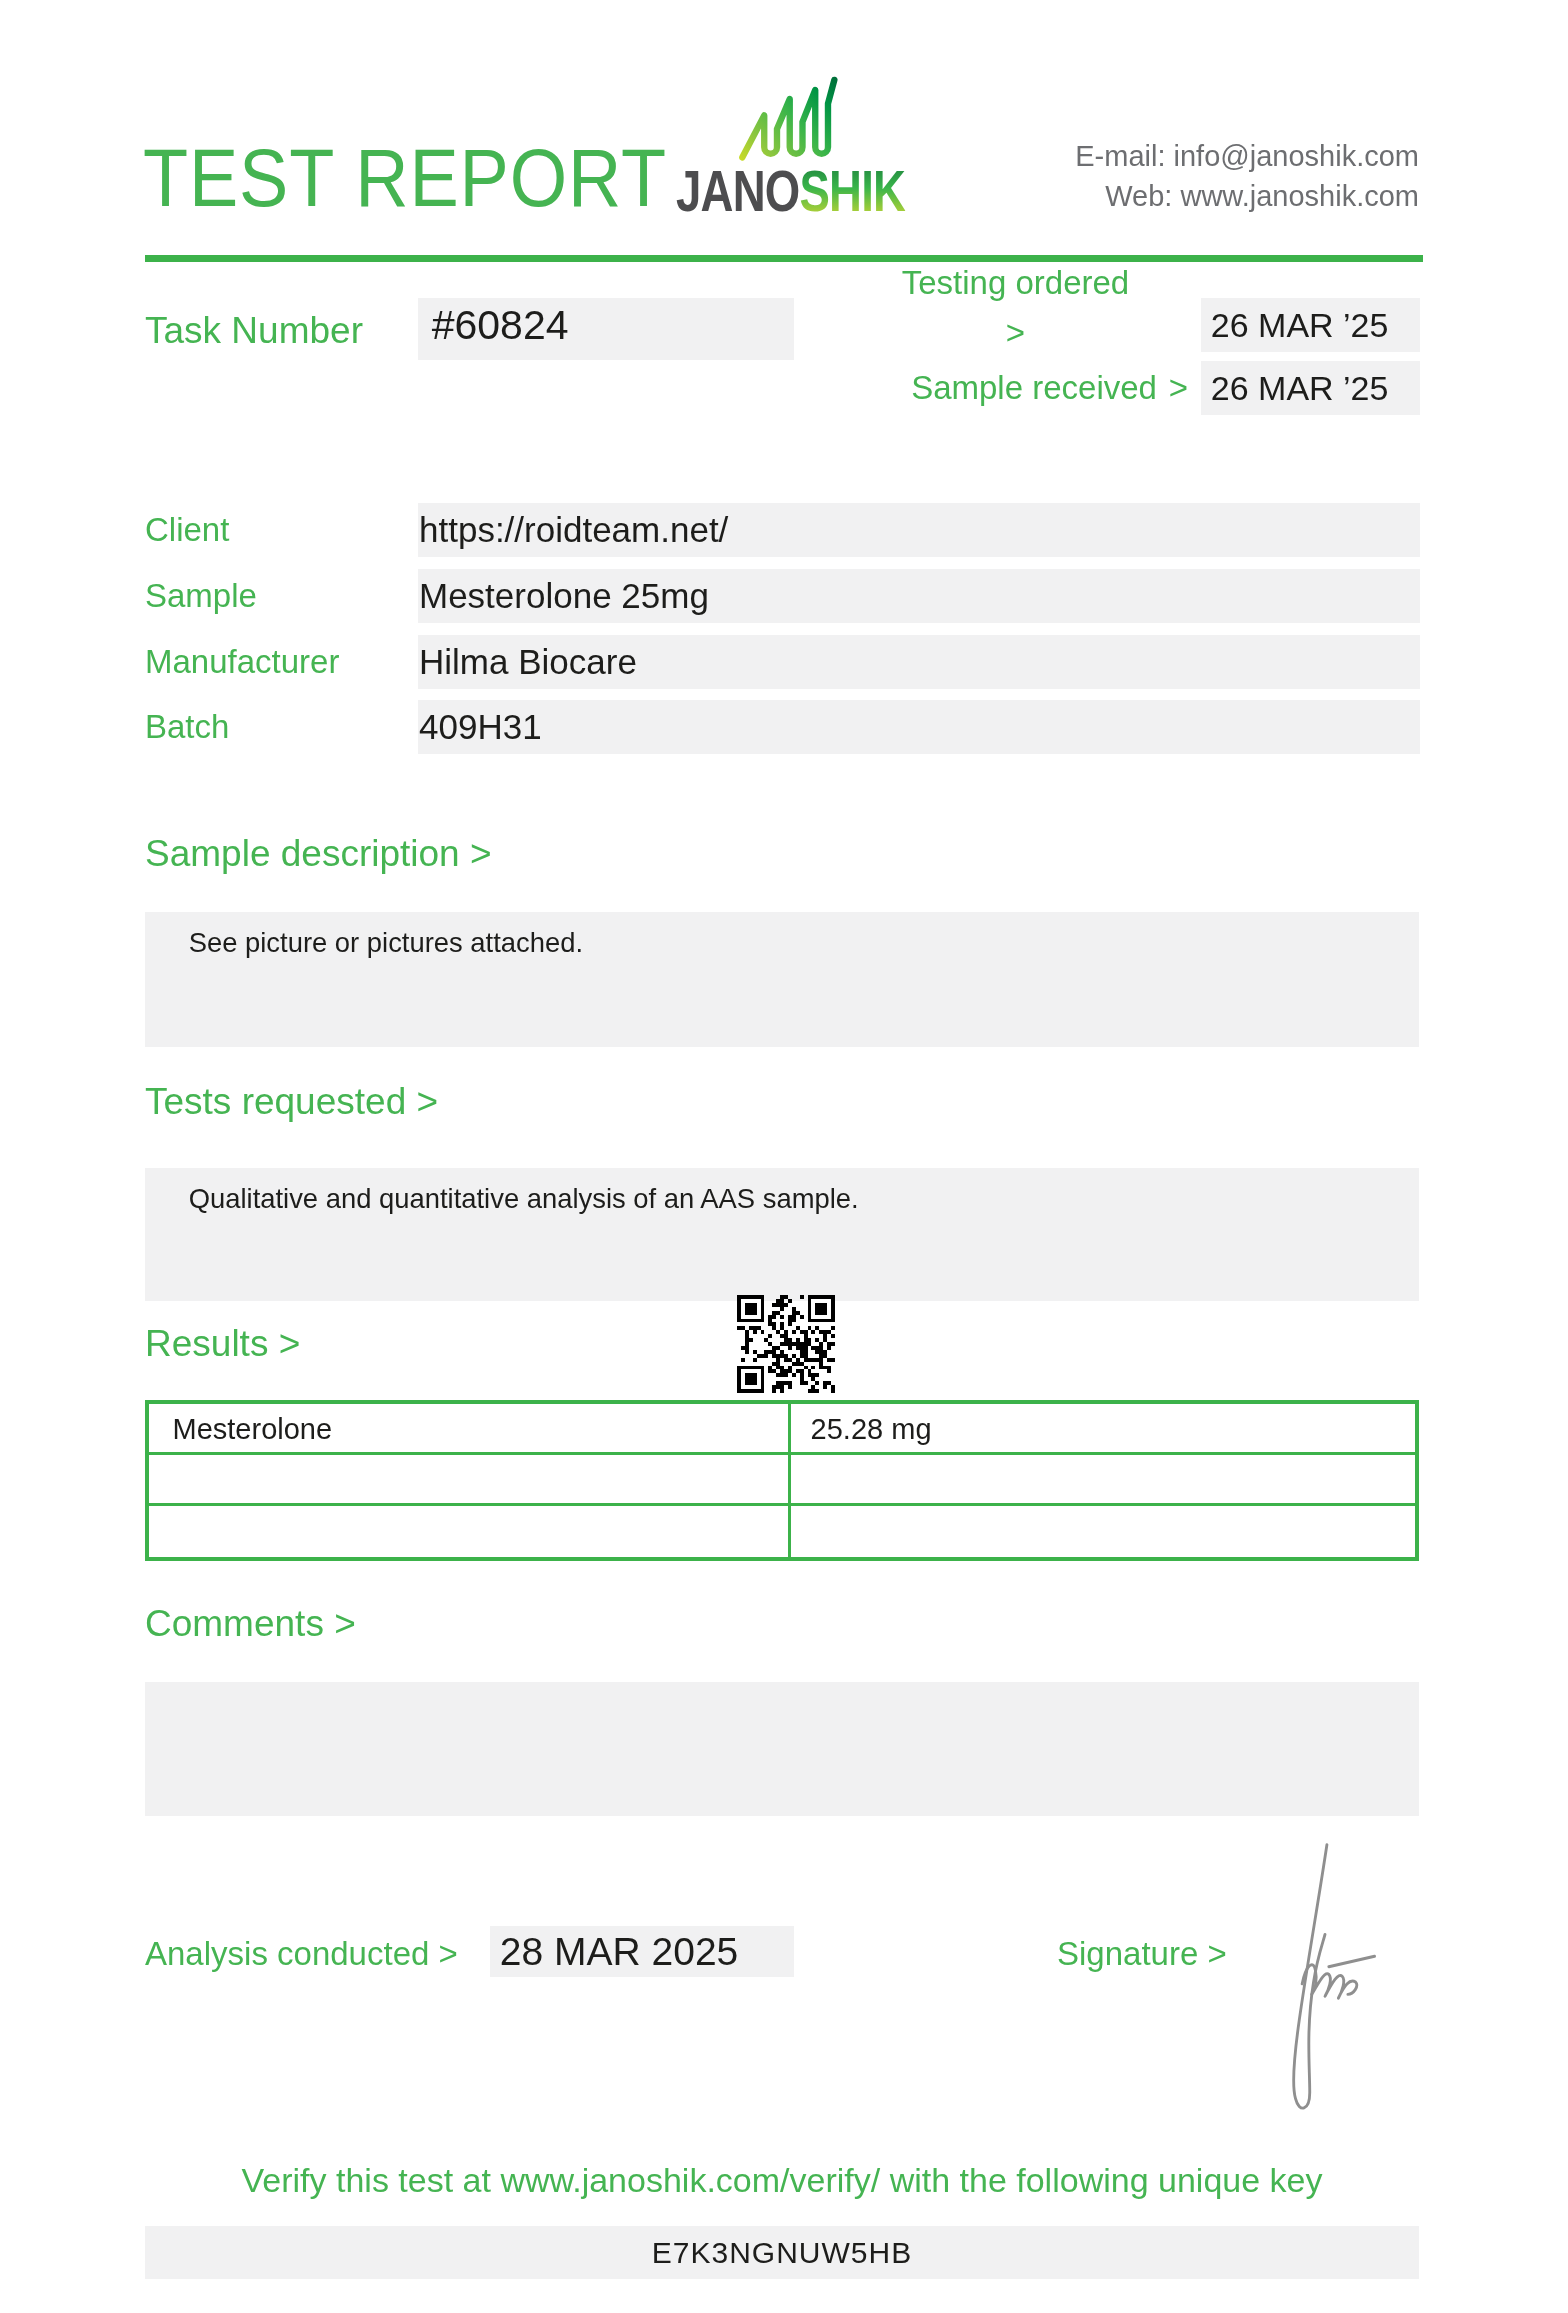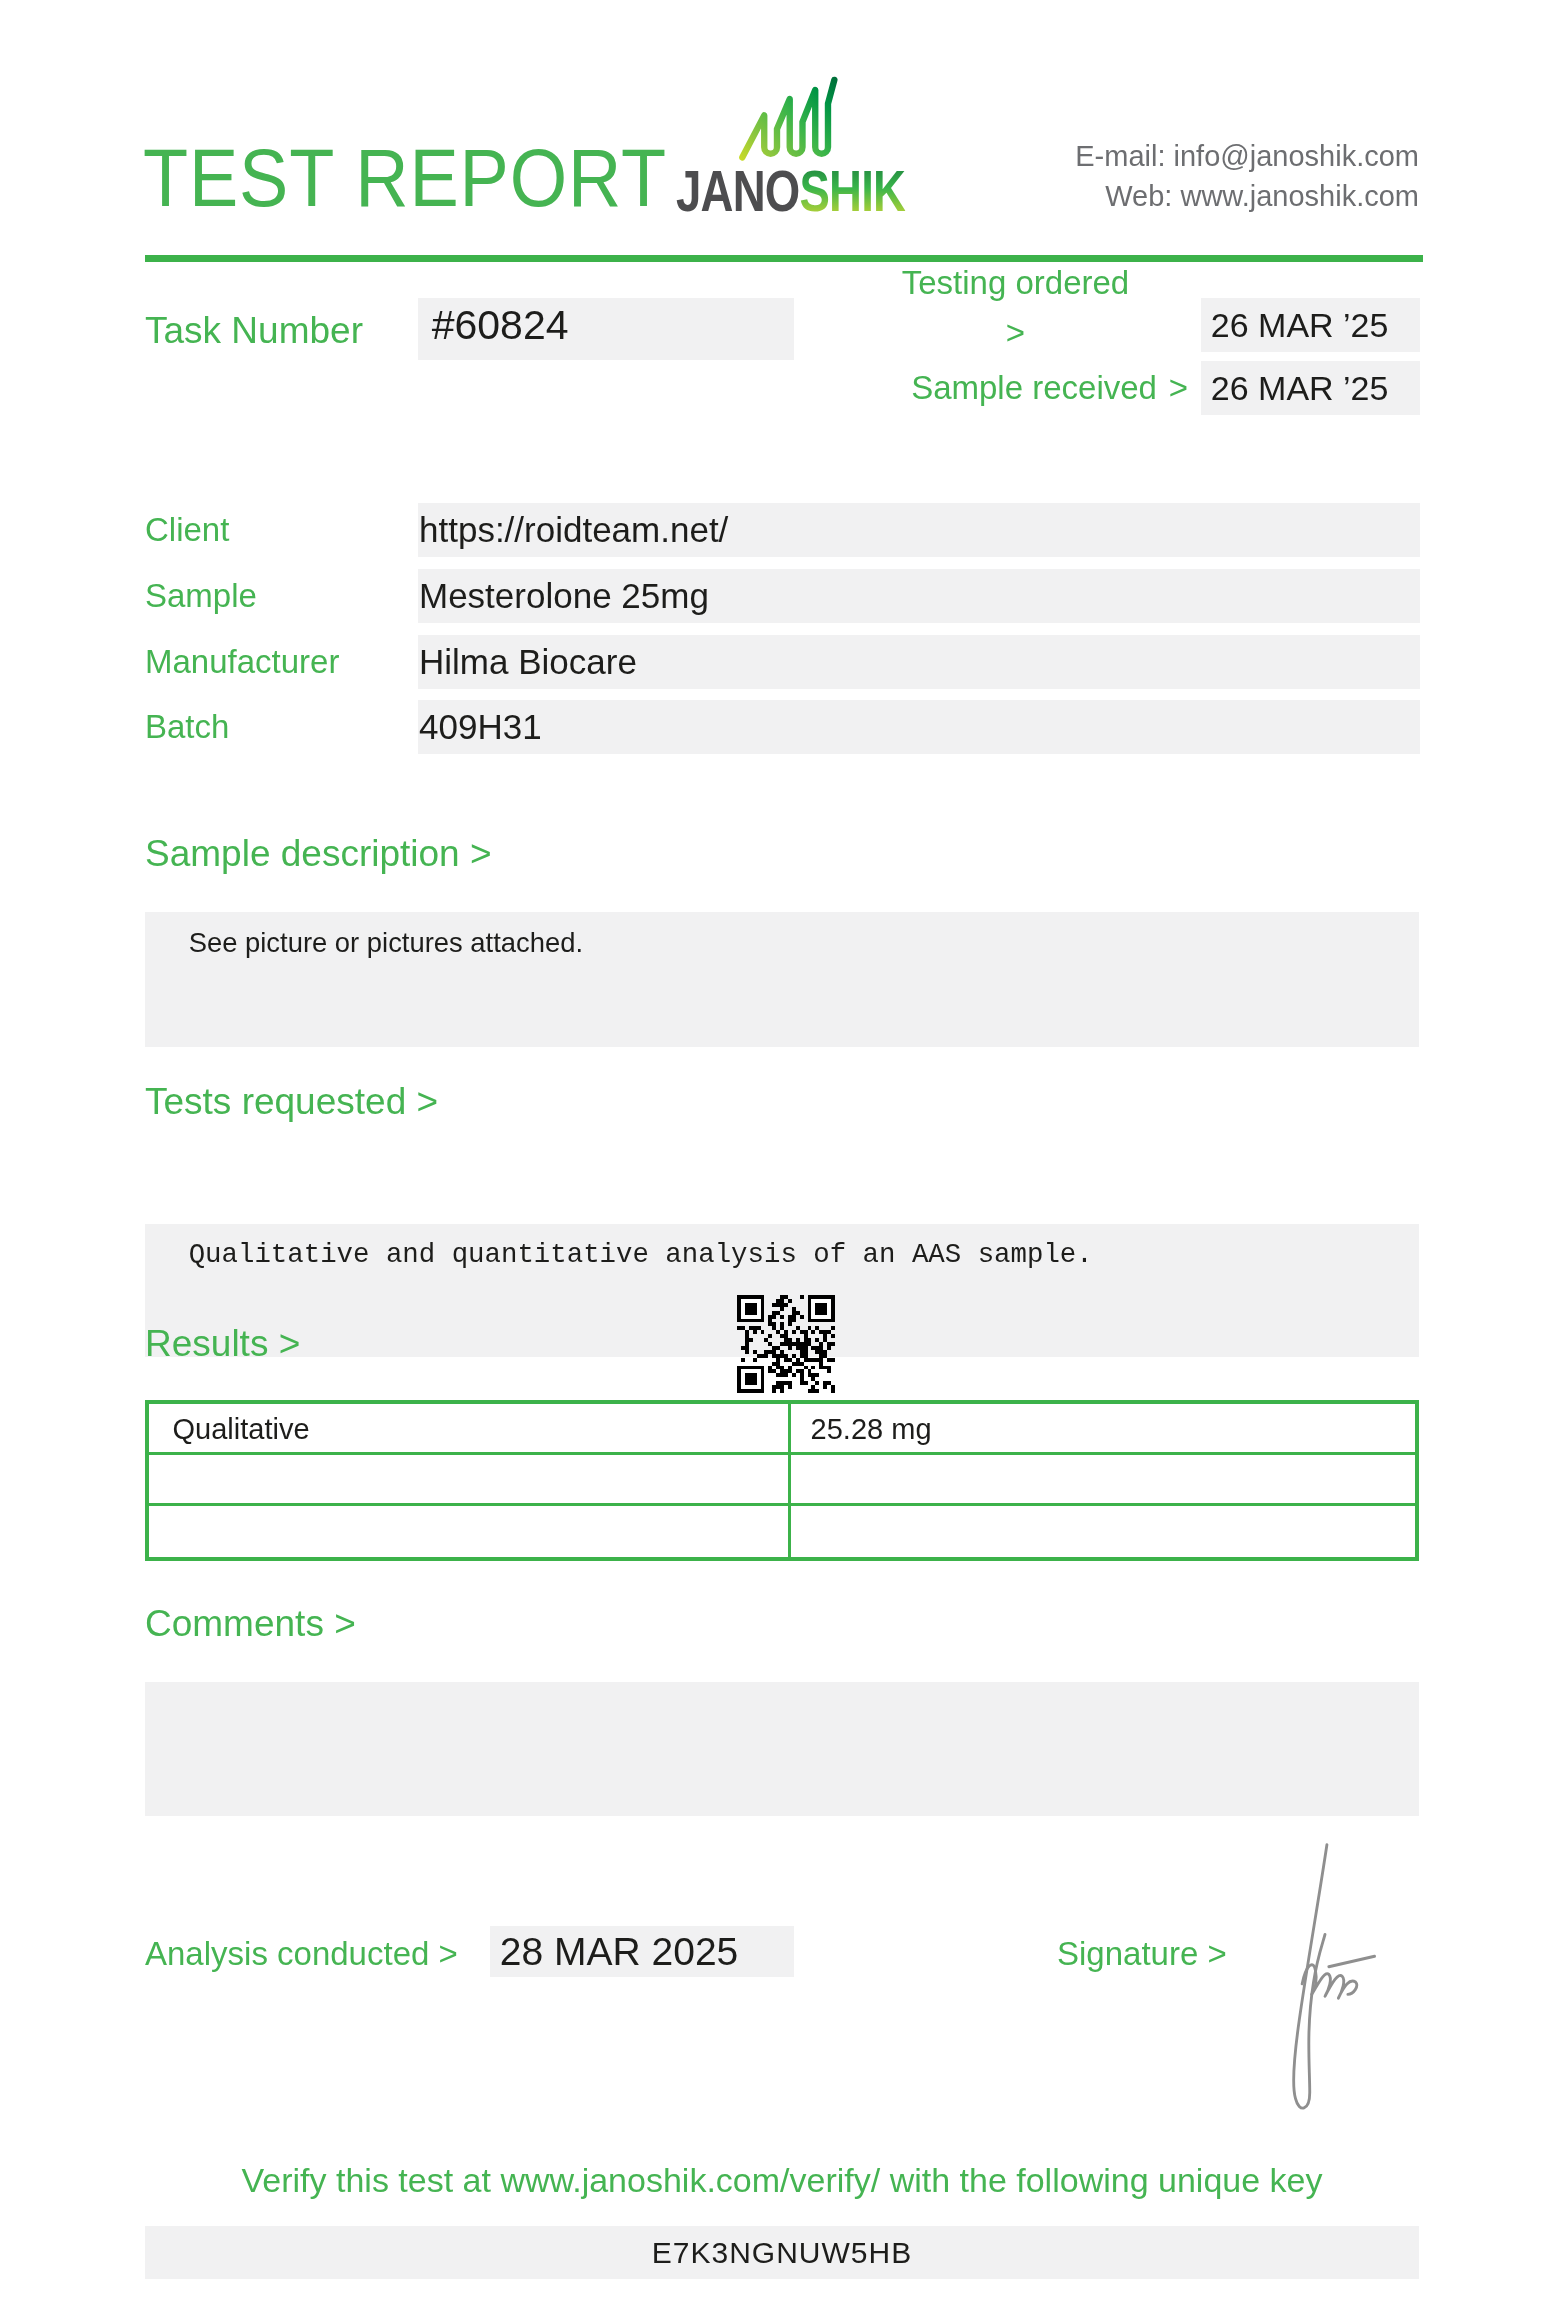--- a/index.html
+++ b/index.html
@@ -179,21 +179,21 @@
   <div class="gbox info-box" style="top:700px;">
     <span>409H31</span>
   </div>
 
   <div class="abs heading" style="top:831px;">Sample description &gt;</div>
   <div class="gbox section-box" style="top:912px;height:135px;">
     <span class="body">See picture or pictures attached.</span>
   </div>
 
   <div class="abs heading" style="top:1079px;">Tests requested &gt;</div>
-  <div class="gbox section-box" style="top:1224px;height:133px;font-family:Liberation Mono, monospace;">
+  <div class="gbox section-box" style="top:1168px;height:133px;">
     <span class="body">Qualitative and quantitative analysis of an AAS sample.</span>
   </div>
 
   <svg class="abs qr" id="qr-svg" width="98" height="98" viewBox="0 0 100 100" style="shape-rendering:crispEdges;">
       <rect x="44" y="0" width="4" height="4" fill="#000"></rect>
       <rect x="48" y="0" width="4" height="4" fill="#000"></rect>
       <rect x="64" y="0" width="4" height="4" fill="#000"></rect>
       <rect x="40" y="4" width="4" height="4" fill="#000"></rect>
       <rect x="44" y="4" width="4" height="4" fill="#000"></rect>
       <rect x="52" y="4" width="4" height="4" fill="#000"></rect>
@@ -385,21 +385,21 @@
       <rect x="80" y="8" width="12" height="12" fill="#000"></rect>
       <rect x="0" y="72" width="28" height="28" fill="#000"></rect>
       <rect x="4" y="76" width="20" height="20" fill="#fff"></rect>
       <rect x="8" y="80" width="12" height="12" fill="#000"></rect>
     </svg>
 
   <div class="abs heading" style="top:1321px;">Results &gt;</div>
 
   <div class="abs rtable">
     <div class="row mid">
-      <div class="cell c1">Qualitative</div>
+      <div class="cell c1">Mesterolone</div>
       <div class="cell c2">25.28 mg</div>
     </div>
     <div class="row mid">
       <div class="cell c1"></div>
       <div class="cell c2"></div>
     </div>
     <div class="row">
       <div class="cell c1"></div>
       <div class="cell c2"></div>
     </div>

